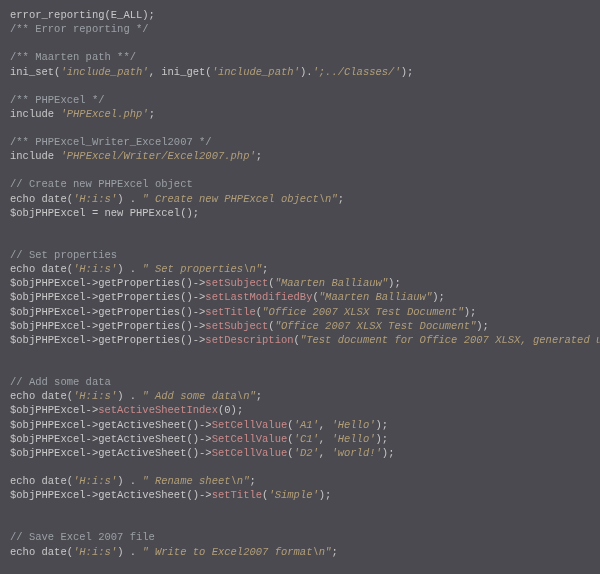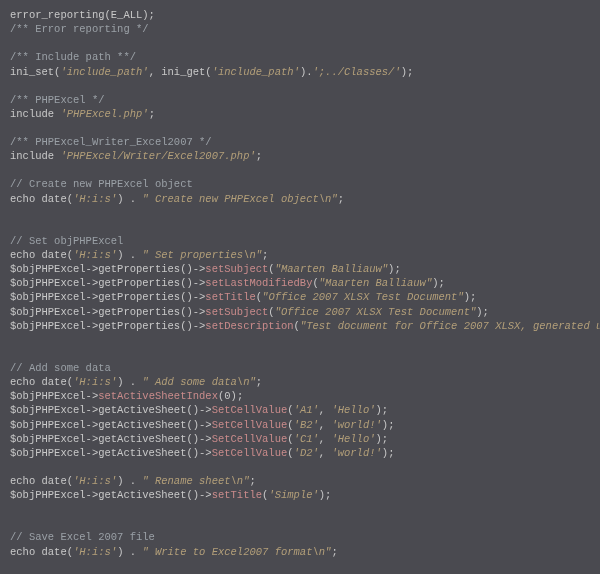--- a/index.html
+++ b/index.html
@@ -20,47 +20,47 @@
   .mth { color: #c98b8b; }
   .blank { height: 14px; }
 </style>
 </head>
 <body>
 
 <div id="code">
     <div class="line"><span class="kw">error_reporting(E_ALL);</span></div>
     <div class="line"><span class="cm">/** Error reporting */</span></div>
     <div class="blank"></div>
-    <div class="line"><span class="cm">/** Include path **/</span></div>
+    <div class="line"><span class="cm">/** Maarten path **/</span></div>
     <div class="line"><span class="kw">ini_set(</span><span class="str">'include_path'</span><span class="kw">, ini_get(</span><span class="str">'include_path'</span><span class="kw">).</span><span class="str">';../Classes/'</span><span class="kw">);</span></div>
     <div class="blank"></div>
     <div class="line"><span class="cm">/** PHPExcel */</span></div>
     <div class="line"><span class="kw">include </span><span class="str">'PHPExcel.php'</span><span class="kw">;</span></div>
     <div class="blank"></div>
     <div class="line"><span class="cm">/** PHPExcel_Writer_Excel2007 */</span></div>
     <div class="line"><span class="kw">include </span><span class="str">'PHPExcel/Writer/Excel2007.php'</span><span class="kw">;</span></div>
     <div class="blank"></div>
     <div class="line"><span class="cm">// Create new PHPExcel object</span></div>
     <div class="line"><span class="kw">echo date(</span><span class="str">'H:i:s'</span><span class="kw">) . </span><span class="str">" Create new PHPExcel object\n"</span><span class="kw">;</span></div>
+    <div class="line"><span class="kw">$objPHPExcel = new PHPExcel();</span></div>
     <div class="blank"></div>
     <div class="blank"></div>
-    <div class="line"><span class="cm">// Set objPHPExcel</span></div>
+    <div class="line"><span class="cm">// Set properties</span></div>
     <div class="line"><span class="kw">echo date(</span><span class="str">'H:i:s'</span><span class="kw">) . </span><span class="str">" Set properties\n"</span><span class="kw">;</span></div>
     <div class="line"><span class="kw">$objPHPExcel-&gt;getProperties()-&gt;</span><span class="mth">setSubject</span><span class="kw">(</span><span class="str">"Maarten Balliauw"</span><span class="kw">);</span></div>
     <div class="line"><span class="kw">$objPHPExcel-&gt;getProperties()-&gt;</span><span class="mth">setLastModifiedBy</span><span class="kw">(</span><span class="str">"Maarten Balliauw"</span><span class="kw">);</span></div>
     <div class="line"><span class="kw">$objPHPExcel-&gt;getProperties()-&gt;</span><span class="mth">setTitle</span><span class="kw">(</span><span class="str">"Office 2007 XLSX Test Document"</span><span class="kw">);</span></div>
     <div class="line"><span class="kw">$objPHPExcel-&gt;getProperties()-&gt;</span><span class="mth">setSubject</span><span class="kw">(</span><span class="str">"Office 2007 XLSX Test Document"</span><span class="kw">);</span></div>
     <div class="line"><span class="kw">$objPHPExcel-&gt;getProperties()-&gt;</span><span class="mth">setDescription</span><span class="kw">(</span><span class="str">"Test document for Office 2007 XLSX, generated using PHP classes."</span></div>
     <div class="blank"></div>
     <div class="blank"></div>
     <div class="line"><span class="cm">// Add some data</span></div>
     <div class="line"><span class="kw">echo date(</span><span class="str">'H:i:s'</span><span class="kw">) . </span><span class="str">" Add some data\n"</span><span class="kw">;</span></div>
     <div class="line"><span class="kw">$objPHPExcel-&gt;</span><span class="mth">setActiveSheetIndex</span><span class="kw">(</span><span class="kw">0</span><span class="kw">);</span></div>
     <div class="line"><span class="kw">$objPHPExcel-&gt;getActiveSheet()-&gt;</span><span class="mth">SetCellValue</span><span class="kw">(</span><span class="str">'A1'</span><span class="kw">, </span><span class="str">'Hello'</span><span class="kw">);</span></div>
-    <div class="line"><span class="kw">$objPHPExcel-&gt;getActiveSheet()-&gt;</span><span class="mth">SetCellValue</span><span class="kw">(</span><span class="str">'B2'</span><span class="kw">, </span><span class="str">'world!'</span><span class="kw">);</span></div>
     <div class="line"><span class="kw">$objPHPExcel-&gt;getActiveSheet()-&gt;</span><span class="mth">SetCellValue</span><span class="kw">(</span><span class="str">'C1'</span><span class="kw">, </span><span class="str">'Hello'</span><span class="kw">);</span></div>
     <div class="line"><span class="kw">$objPHPExcel-&gt;getActiveSheet()-&gt;</span><span class="mth">SetCellValue</span><span class="kw">(</span><span class="str">'D2'</span><span class="kw">, </span><span class="str">'world!'</span><span class="kw">);</span></div>
     <div class="blank"></div>
     <div class="line"><span class="kw">echo date(</span><span class="str">'H:i:s'</span><span class="kw">) . </span><span class="str">" Rename sheet\n"</span><span class="kw">;</span></div>
     <div class="line"><span class="kw">$objPHPExcel-&gt;getActiveSheet()-&gt;</span><span class="mth">setTitle</span><span class="kw">(</span><span class="str">'Simple'</span><span class="kw">);</span></div>
     <div class="blank"></div>
     <div class="blank"></div>
     <div class="line"><span class="cm">// Save Excel 2007 file</span></div>
     <div class="line"><span class="kw">echo date(</span><span class="str">'H:i:s'</span><span class="kw">) . </span><span class="str">" Write to Excel2007 format\n"</span><span class="kw">;</span></div>
   </div>

